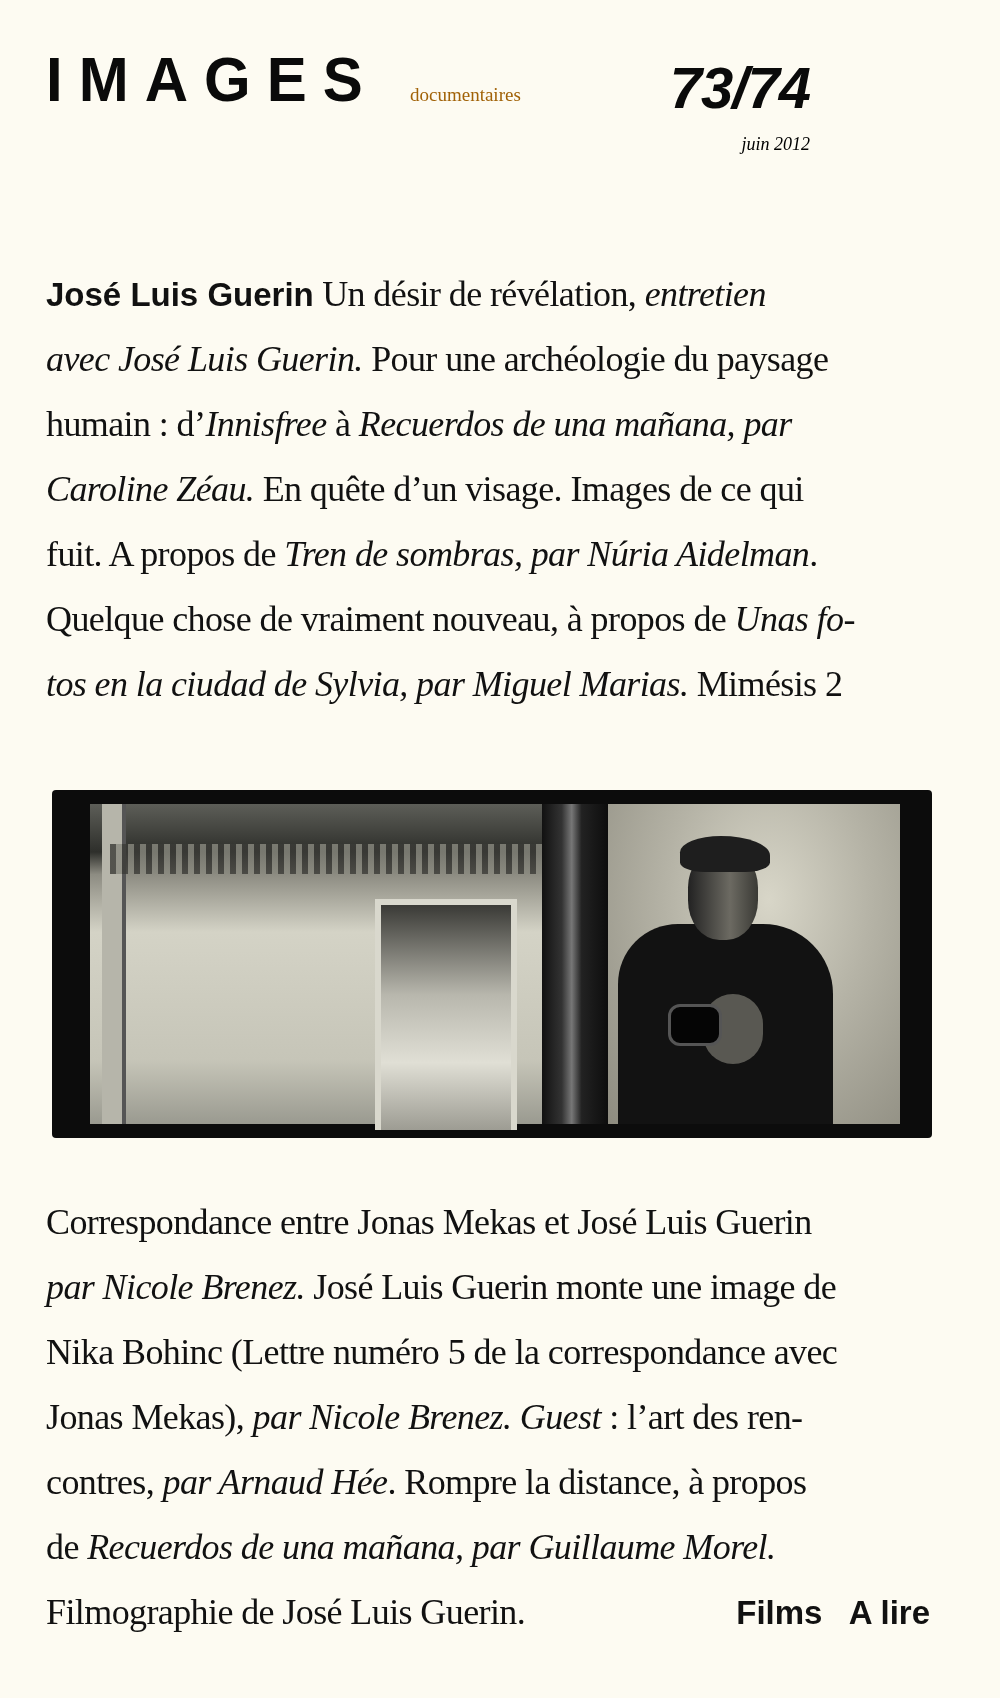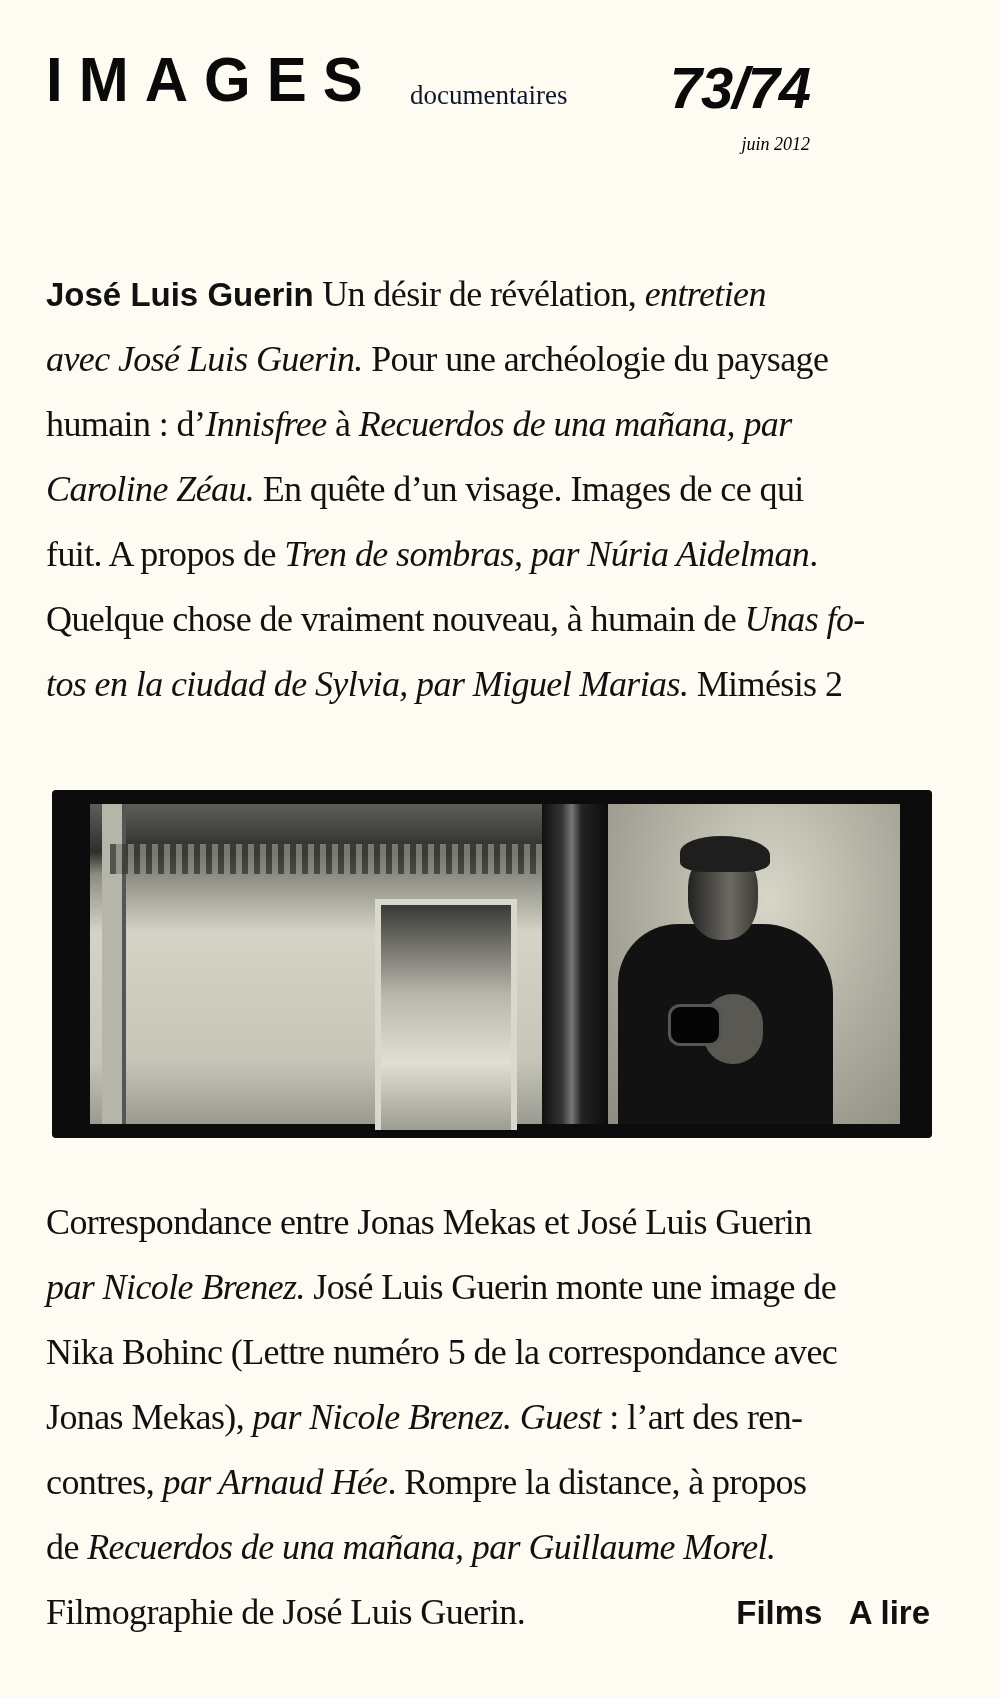--- a/index.html
+++ b/index.html
@@ -7,21 +7,21 @@
     width: 1000px; height: 1698px; background: #fdfbf2; position: relative; overflow: hidden;
     font-family: "Liberation Serif", "DejaVu Serif", serif; color: #111;
   }
   .masthead { position: absolute; left: 0; top: 0; width: 880px; height: 200px; }
   .title-main {
     position: absolute; left: 46px; top: 50px; font-family: "Liberation Sans", "DejaVu Sans", sans-serif;
     font-weight: 900; font-size: 60px; letter-spacing: 16px; line-height: 60px; color: #0a0a0a;
     transform: scaleY(1.05);
   }
   .title-sub {
-    position: absolute; left: 410px; top: 80px; font-size: 27px; color: #0f172a; line-height: 30px;
+    position: absolute; left: 410px; top: 80px; font-size: 19px; color: #a16207; line-height: 30px;
   }
   .issue-number {
     position: absolute; right: 70px; top: 58px; font-family: "Liberation Sans", "DejaVu Sans", sans-serif;
     font-weight: 900; font-size: 58px; line-height: 60px; color: #0a0a0a; letter-spacing: -1px; font-style: italic;
   }
   .issue-date { position: absolute; right: 70px; top: 134px; font-size: 18px; color: #000000; font-style: italic; }
 
   .toc { position: absolute; left: 46px; width: 884px; font-size: 36px; line-height: 65px; color: #111; }
   .toc-top { top: 262px; }
   .toc-bottom { top: 1190px; }
@@ -72,21 +72,21 @@
     <div class="line">
       <span><span>humain : d’</span><span class="it">Innisfree</span><span> à </span><span class="it">Recuerdos de una mañana, par</span></span>
     </div>
     <div class="line">
       <span><span class="it">Caroline Zéau.</span><span> En quête d’un visage. Images de ce qui</span></span>
     </div>
     <div class="line">
       <span><span>fuit. A propos de </span><span class="it">Tren de sombras, par Núria Aidelman</span><span>.</span></span>
     </div>
     <div class="line">
-      <span><span>Quelque chose de vraiment nouveau, à humain de </span><span class="it">Unas fo-</span></span>
+      <span><span>Quelque chose de vraiment nouveau, à propos de </span><span class="it">Unas fo-</span></span>
     </div>
     <div class="line">
       <span><span class="it">tos en la ciudad de Sylvia, par Miguel Marias.</span><span> Mimésis 2</span></span>
     </div>
   </div>
 
 <div class="photo">
   <div class="photo-left">
     <div class="jamb"></div>
     <div class="frieze"></div>

